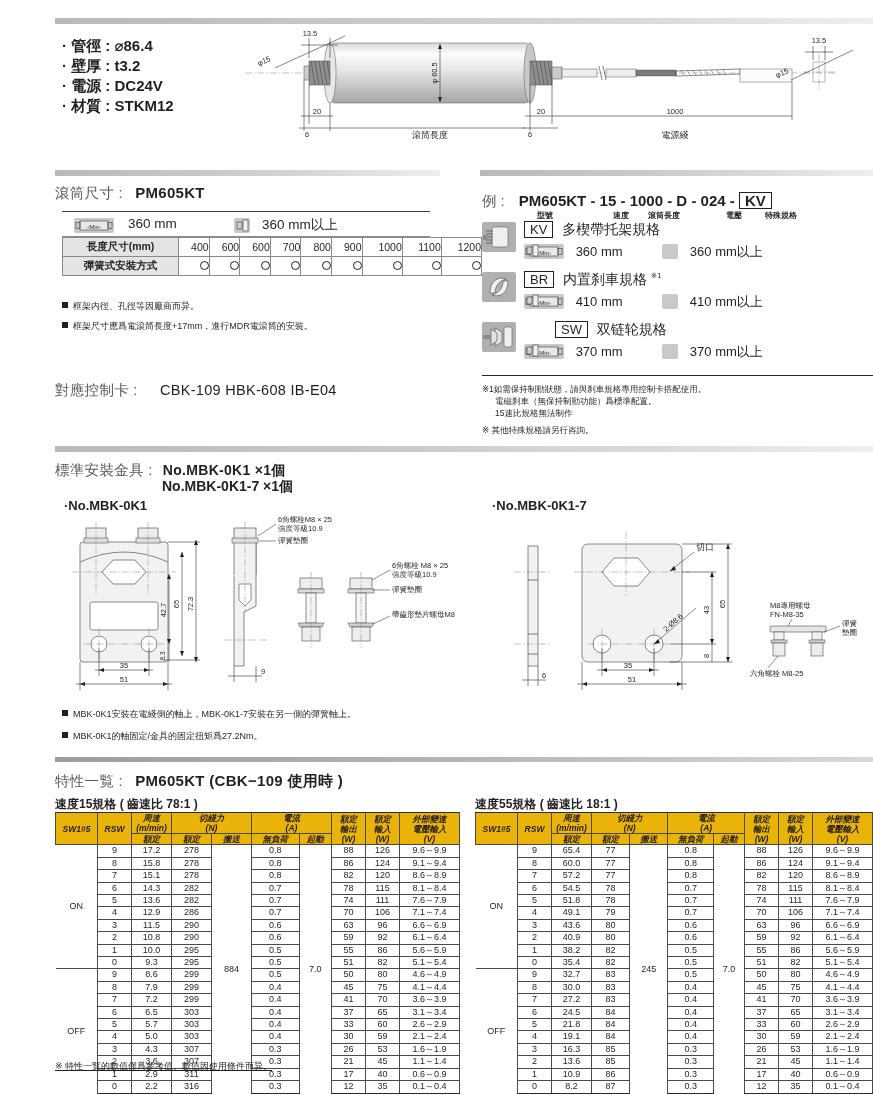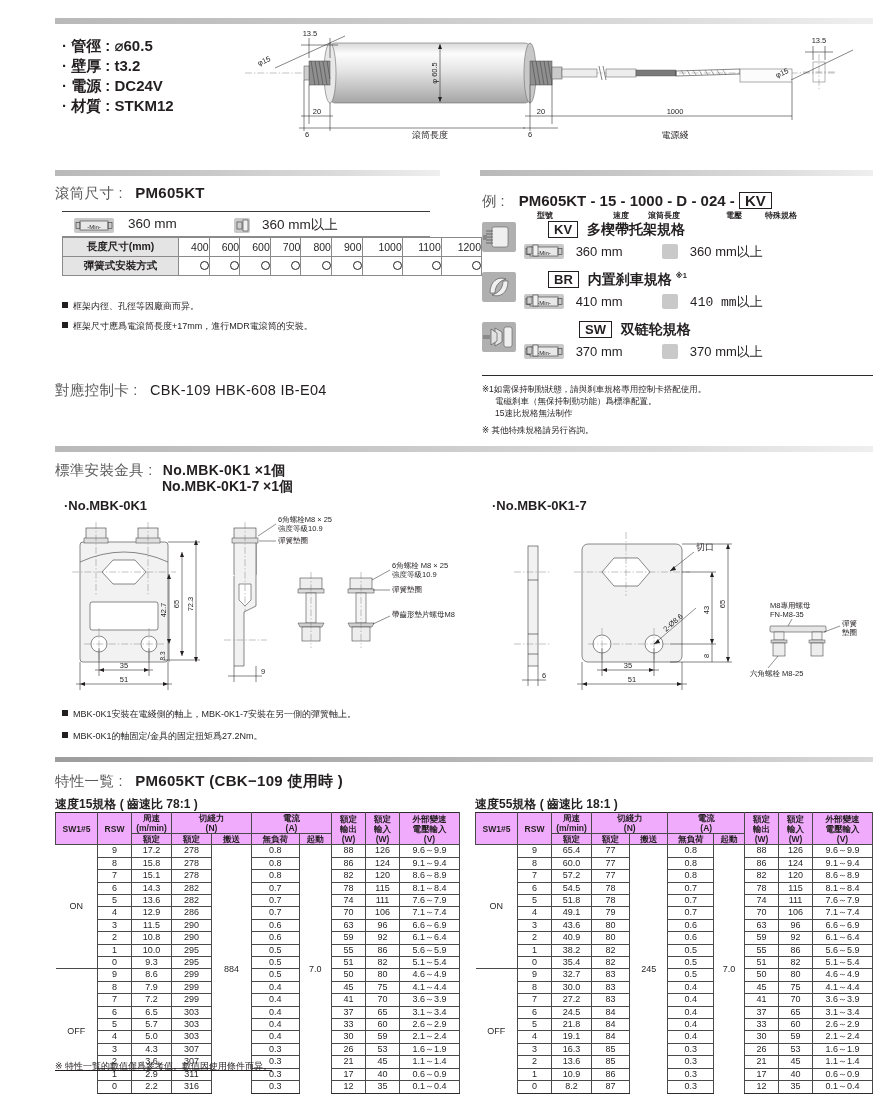--- a/index.html
+++ b/index.html
@@ -54,49 +54,49 @@
   
   .note { position:absolute; font-size:9px; color:#231f20; white-space:nowrap; }
   .note .sq { display:inline-block; width:6px; height:6px; background:#231f20; margin-right:5px; vertical-align:1px;}
 
   
   .code-line { position:absolute; left:500px; top:192px; font-size:15px; font-weight:bold; white-space:nowrap; }
   .code-line .ex { color:#5a5a5a; font-weight:normal; font-size:14.5px; }
   .boxed { border:1.1px solid #231f20; padding:0 5px; display:inline-block; line-height:15px; }
   .code-sub { position:absolute; top:210px; font-size:8px; font-weight:bold; color:#231f20; white-space:nowrap; }
   .opticon { position:absolute; width:34px; height:30px; background:#b0b0b0; border-radius:2px; }
-  .opttitle { position:absolute; font-size:14px; font-weight:bold; white-space:nowrap;margin-left:24px; }
+  .opttitle { position:absolute; font-size:14px; font-weight:normal; white-space:nowrap; }
   .optdims { position:absolute; font-size:13px; white-space:nowrap; }
   .minbadge { display:inline-block; width:40px; height:15px; background:#c9c9c9; border-radius:2px;
               position:relative; vertical-align:-3px; }
   .kbadge { display:inline-block; width:16px; height:15px; background:#c9c9c9; border-radius:2px; vertical-align:-3px;}
   .sup { font-size:7.5px; vertical-align:super; }
 
   .footnote { position:absolute; font-size:8.5px; line-height:12.5px; color:#231f20; white-space:nowrap;}
 
   
   .ctab { position:absolute; font-size:9px; border-collapse:collapse; }
   .ctab td, .ctab th { border:.6px solid #4a4a4a; text-align:center; padding:0; height:11.4px; line-height:11.4px;}
-  .ctab thead td { background:#f0abfc; font-weight:bold; font-size:8.5px; line-height:10px; }
+  .ctab thead td { background:#eab308; font-weight:bold; font-size:8.5px; line-height:10px;font-style:italic; }
   .ctab .top td { border-top:1.3px solid #2b2b2b; }
   .ctab .bot td { border-bottom:1.5px solid #2b2b2b; }
   .ctab .nb { border:none; }
   .ctab .sw { border-left:none; border-right:.6px solid #4a4a4a; border-top:none; border-bottom:none;
     font-size:9px; font-weight:normal; }
   .subttl { position:absolute; font-size:12px; font-weight:bold; white-space:nowrap; }
 </style>
 </head>
 <body>
 
 <div class="page">
 
   <div class="gradbar" style="left:55px; top:18px; width:818px;"></div>
 
   <div class="spec-list">
-    <div>· 管徑 : ⌀60.5</div>
+    <div>· 管徑 : ⌀86.4</div>
     <div>· 壁厚 : t3.2</div>
     <div>· 電源 : DC24V</div>
     <div>· 材質 : STKM12</div>
   </div>
 
   <svg style="position:absolute; left:225px; top:28px;" width="640" height="110" viewBox="0 0 640 110">
     <defs>
       <linearGradient id="tube" x1="0" y1="0" x2="0" y2="1">
         <stop offset="0%" stop-color="#d9d9d9"></stop>
         <stop offset="18%" stop-color="#fcfcfc"></stop>
@@ -261,21 +261,21 @@
 
   <div class="note" style="left:62px; top:300px;">
     <span class="sq"></span><span>框架内徑、孔徑等因廠商而异。</span>
   </div>
   <div class="note" style="left:62px; top:320px;">
     <span class="sq"></span><span>框架尺寸應爲電滾筒長度+17mm，進行MDR電滾筒的安裝。</span>
   </div>
 
   <div class="sect-title" style="left:55px; top:381px;">
     <span>對應控制卡 :</span>
-    <span style="color:#231f20; margin-left:8px; font-size:14.5px;">CBK-109   HBK-608    IB-E04</span>
+    <span style="color:#231f20; margin-left:18px; font-size:14.5px;">CBK-109   HBK-608    IB-E04</span>
   </div>
 
   <div class="code-line" style="left:482px;">
     <span class="ex">例 :</span>
     <span style="margin-left:10px;">PM605KT</span>
     <span> - </span><span>15</span>
     <span> - </span><span>1000</span>
     <span> - </span><span>D</span>
     <span> - </span><span>024</span>
     <span> - </span><span class="boxed">KV</span>
@@ -342,21 +342,21 @@
         <text x="20" y="10.5" text-anchor="middle" style="font-size:6px;font-family:'Liberation Sans',sans-serif;fill:#231f20">-Min-</text>
       </svg>
     </span>
     <span style="margin-left:8px;">410 mm</span>
     <span class="kbadge" style="margin-left:36px;">
       <svg width="16" height="15" viewBox="0 0 16 15" style="position:absolute;left:0;top:0;">
         <rect x="9" y="2" width="5" height="11" fill="#f0f0f0" stroke="#3a3a3a" stroke-width=".6"></rect>
         <rect x="3" y="4" width="5" height="7" fill="#cfcfcf" stroke="#3a3a3a" stroke-width=".6"></rect>
       </svg>
     </span>
-    <span style="margin-left:8px;font-family:Liberation Mono, monospace;">410 mm以上</span>
+    <span style="margin-left:8px;">410 mm以上</span>
   </div>
 
   <div class="opticon" style="left:482px; top:322px;">
     <svg width="34" height="30" viewBox="0 0 34 30">
       <rect x="22" y="5" width="8" height="20" rx="2" fill="#efefef" stroke="#5a5a5a" stroke-width=".6"></rect>
       <path d="M13 6 L20 10 L20 20 L13 24 Z" fill="#e2e2e2" stroke="#4a4a4a" stroke-width=".6"></path>
       <path d="M9 7 L15 11 L15 19 L9 23 Z" fill="#e2e2e2" stroke="#4a4a4a" stroke-width=".6"></path>
       <rect x="1" y="13" width="7" height="4" fill="#8a8a8a"></rect>
     </svg>
   </div>

